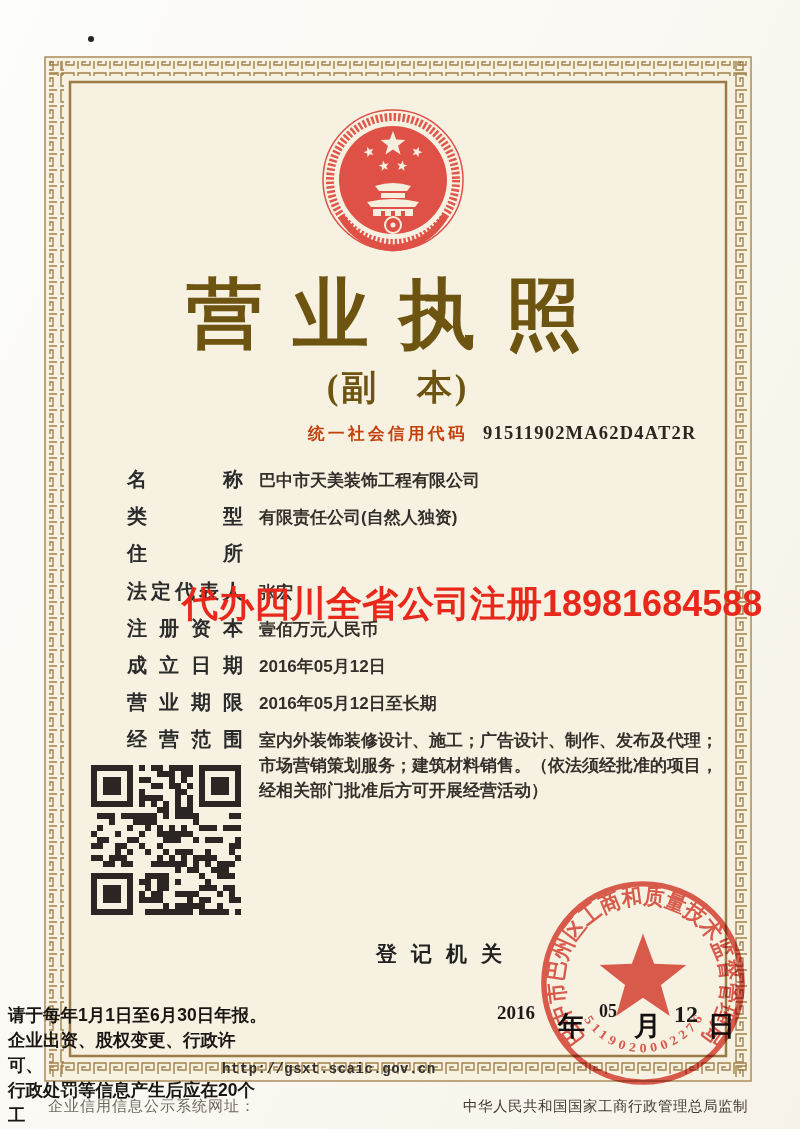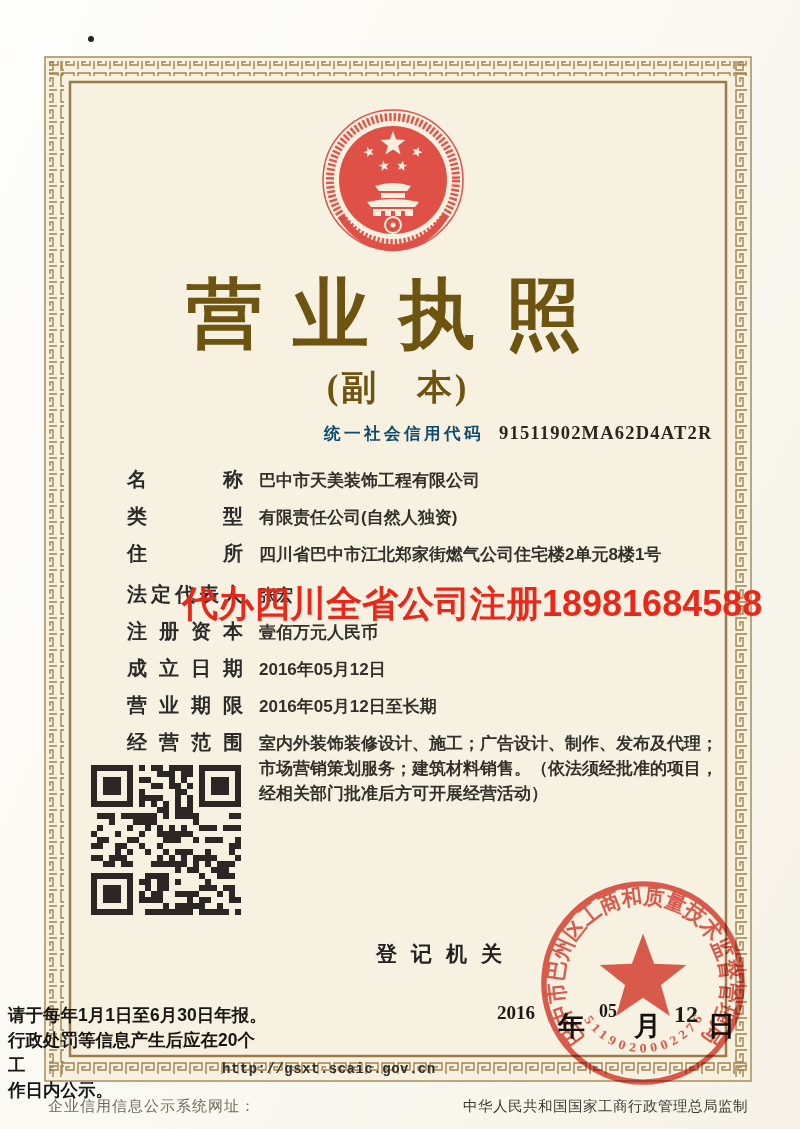--- a/index.html
+++ b/index.html
@@ -20,21 +20,21 @@
     position:absolute; left:44px; top:264px; width:680px; text-align:center;
     font-size:76px; font-weight:900; color:#6d5410; letter-spacing:0.40em; text-indent:0.40em;
     z-index:2; font-family:"Liberation Serif","DejaVu Serif",serif;
   }
   .cert-subtitle {
     position:absolute; left:44px; top:364px; width:708px; text-align:center;
     font-size:35px; font-weight:700; color:#6d5410; letter-spacing:0.08em;
     z-index:2; font-family:"Liberation Serif","DejaVu Serif",serif;
   }
   .code-line { position:absolute; left:308px; top:423px; z-index:2; display:flex; align-items:baseline; gap:15px; white-space:nowrap; }
-  .code-label { font-size:16.5px; font-weight:700; letter-spacing:3.5px; color:#0c4a6e;margin-left:16px; }
+  .code-label { font-size:16.5px; font-weight:700; letter-spacing:3.5px; color:#c2410c; }
   .code-value { font-size:18.5px; font-weight:600; letter-spacing:1.2px; color:#2a2620; font-family:"Liberation Serif","DejaVu Serif",serif; }
 
   .fields { position:absolute; left:127px; top:468px; width:597px; z-index:2; }
   .field-row { display:flex; align-items:flex-start; margin-bottom:12px; min-height:22px; }
   .field-row.gap-before { margin-top:16px; }
   .f-label {
     width:116px; flex:0 0 116px; font-size:20px; font-weight:700; color:#2b2b2b;
     text-align:justify; text-align-last:justify; line-height:22px;
   }
   .f-value { margin-left:16px; font-size:17px; font-weight:600; color:#33302b; line-height:25px; width:464px; }
@@ -125,21 +125,20 @@
     <div class="field-row">
       <div class="f-label">名称</div>
       <div class="f-value">巴中市天美装饰工程有限公司</div>
     </div>
     <div class="field-row">
       <div class="f-label">类型</div>
       <div class="f-value">有限责任公司(自然人独资)</div>
     </div>
     <div class="field-row">
       <div class="f-label">住所</div>
-      <div class="f-value">四川省巴中市江北郑家街燃气公司住宅楼2单元8楼1号</div>
     </div>
     <div class="field-row gap-before">
       <div class="f-label">法定代表人</div>
       <div class="f-value">张宏</div>
     </div>
     <div class="field-row">
       <div class="f-label">注册资本</div>
       <div class="f-value">壹佰万元人民币</div>
     </div>
     <div class="field-row">
@@ -486,20 +485,21 @@
     <text font-size="23" font-weight="700" fill="#dc5146" font-family="Liberation Sans, DejaVu Sans, sans-serif">
       <textPath href="#sealTopArc" startOffset="2" textLength="372" lengthAdjust="spacingAndGlyphs">巴中市巴州区工商和质量技术监督管理局</textPath>
     </text>
     <text font-size="13" font-weight="600" fill="#dc5146" letter-spacing="4" font-family="Liberation Serif, DejaVu Serif, serif">
       <textPath href="#sealBotArc" startOffset="8" textLength="148" lengthAdjust="spacingAndGlyphs">5119020002276</textPath>
     </text>
   </svg>
 
   <div class="notice">
     <div>请于每年1月1日至6月30日年报。</div>
+    <div>企业出资、股权变更、行政许可、</div>
     <div>行政处罚等信息产生后应在20个工</div>
     <div>作日内公示。</div>
   </div>
 
   <div class="gov-url">http://gsxt.scaic.gov.cn</div>
   <div class="site-label">企业信用信息公示系统网址：</div>
   <div class="issuer">中华人民共和国国家工商行政管理总局监制</div>
 
 </div>
 

